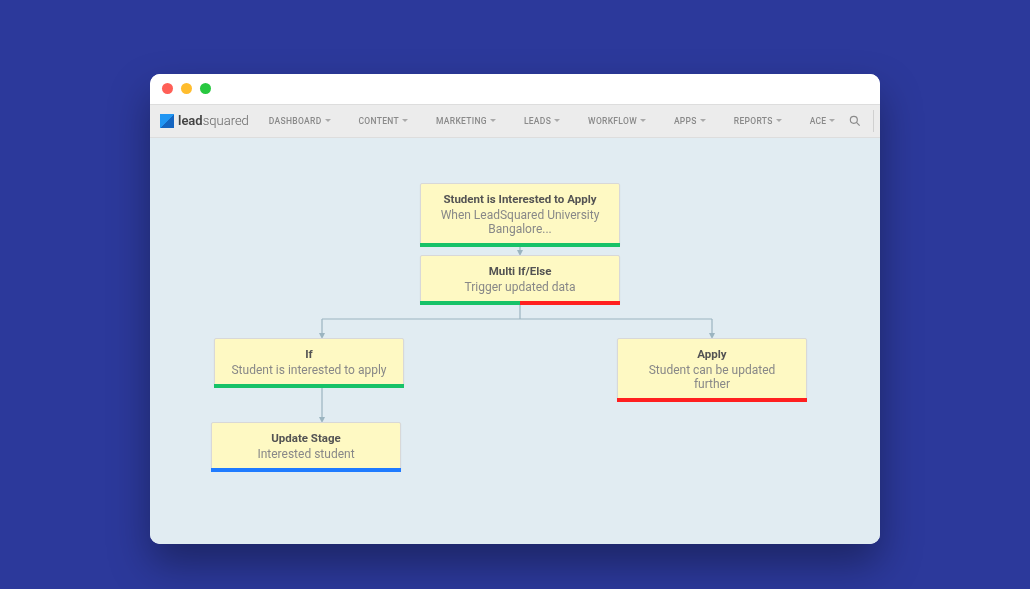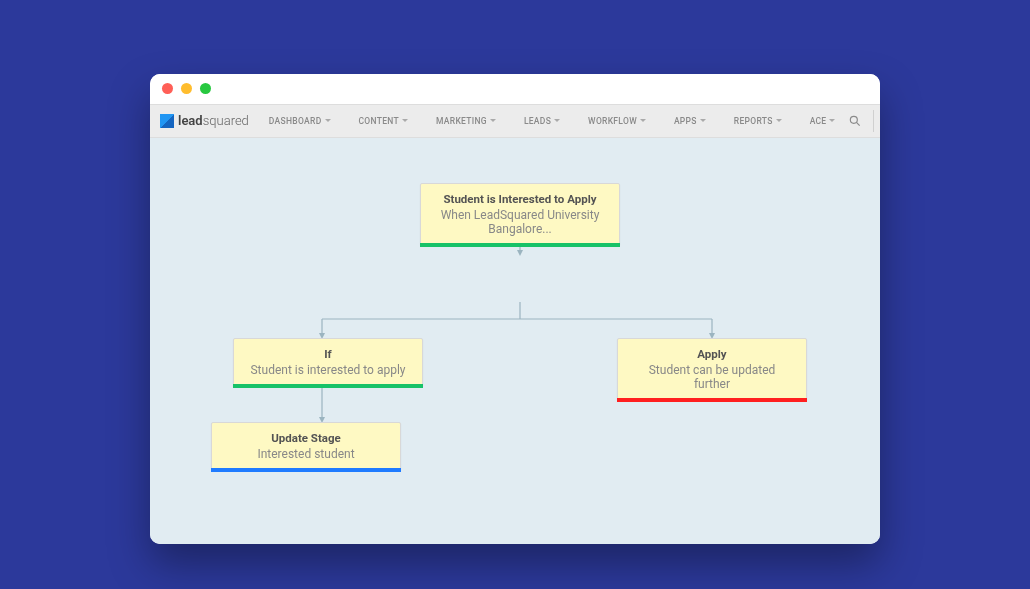--- a/index.html
+++ b/index.html
@@ -135,21 +135,21 @@
   svg.connectors {
     position: absolute; inset: 0;
     width: 100%; height: 100%;
     pointer-events: none;
   }
   .arrowhead { fill: #9bb4c0; }
 
   
   #n1 { left: 270px; top: 45px; width: 200px;}
   #n2 { left: 270px; top: 117px; width: 200px;}
-  #n3 { left: 83px;  top: 200px; }
+  #n3 { left: 64px;  top: 200px; }
   #n4 { left: 467px; top: 200px; }
   #n5 { left: 61px;  top: 284px; }
 </style>
 </head>
 <body>
 
 <div class="window">
 
   <div class="titlebar">
     <span class="dot red"></span>
@@ -256,20 +256,28 @@
     </svg>
 
     <div id="n1" class="node">
       <div class="title">Student is Interested to Apply</div>
       <div class="sub">When LeadSquared University Bangalore...</div>
       <div class="stripe">
           <div style="background:#17c268"></div>
         </div>
     </div>
 
+    <div id="n2" class="node">
+      <div class="title">Multi If/Else</div>
+      <div class="sub">Trigger updated data</div>
+      <div class="stripe">
+        <div style="background:#17c268"></div>
+        <div style="background:#ff1f1f"></div>
+      </div>
+    </div>
 
     <div id="n3" class="node">
       <div class="title">If</div>
       <div class="sub">Student is interested to apply</div>
       <div class="stripe">
           <div style="background:#17c268"></div>
         </div>
     </div>
 
     <div id="n4" class="node">

